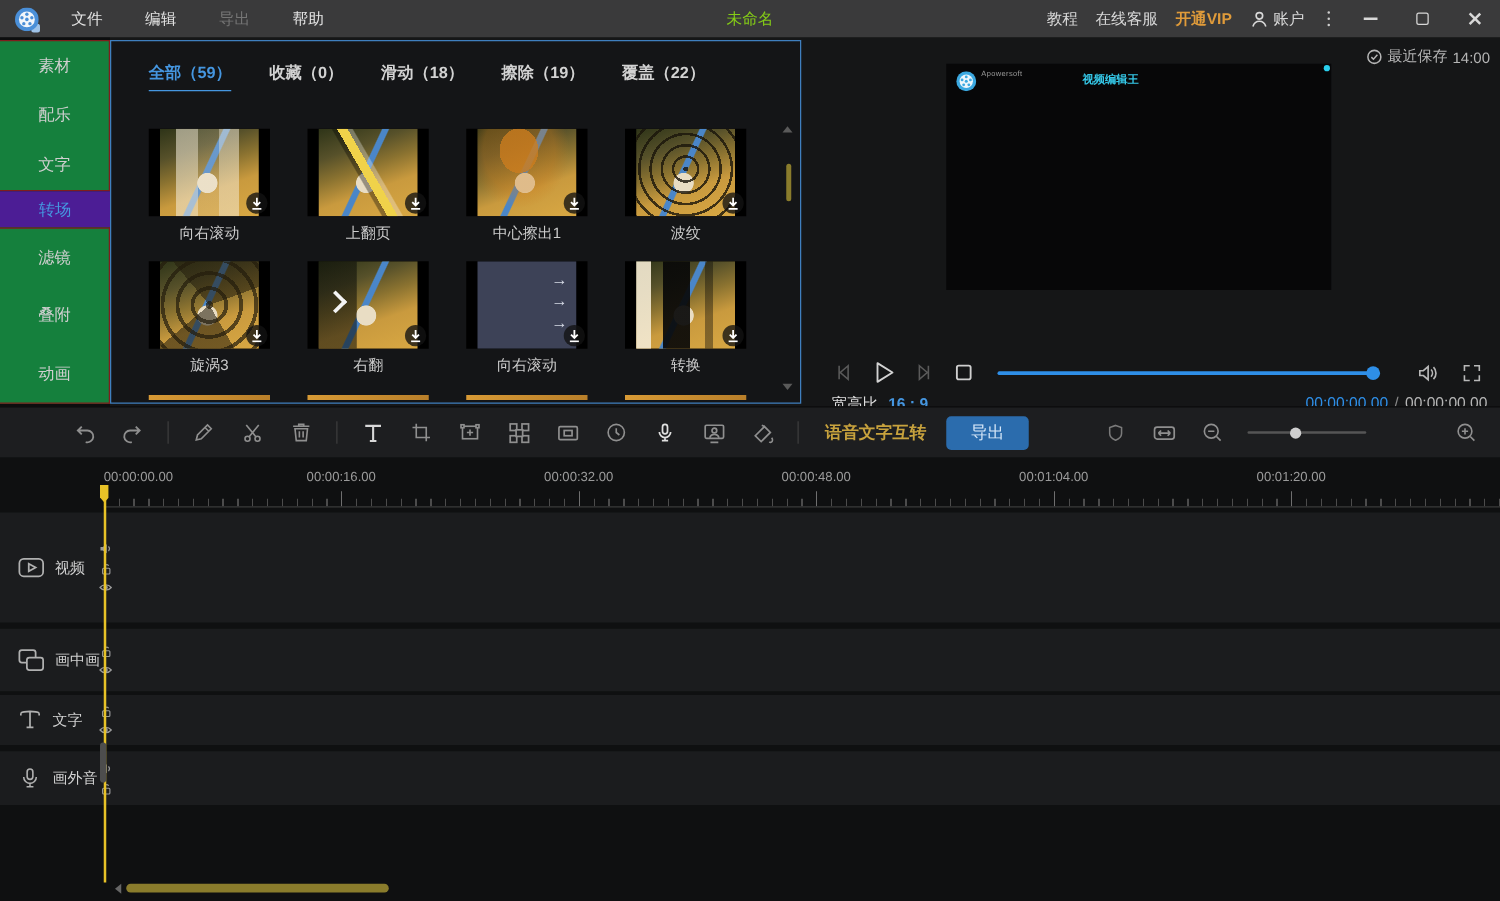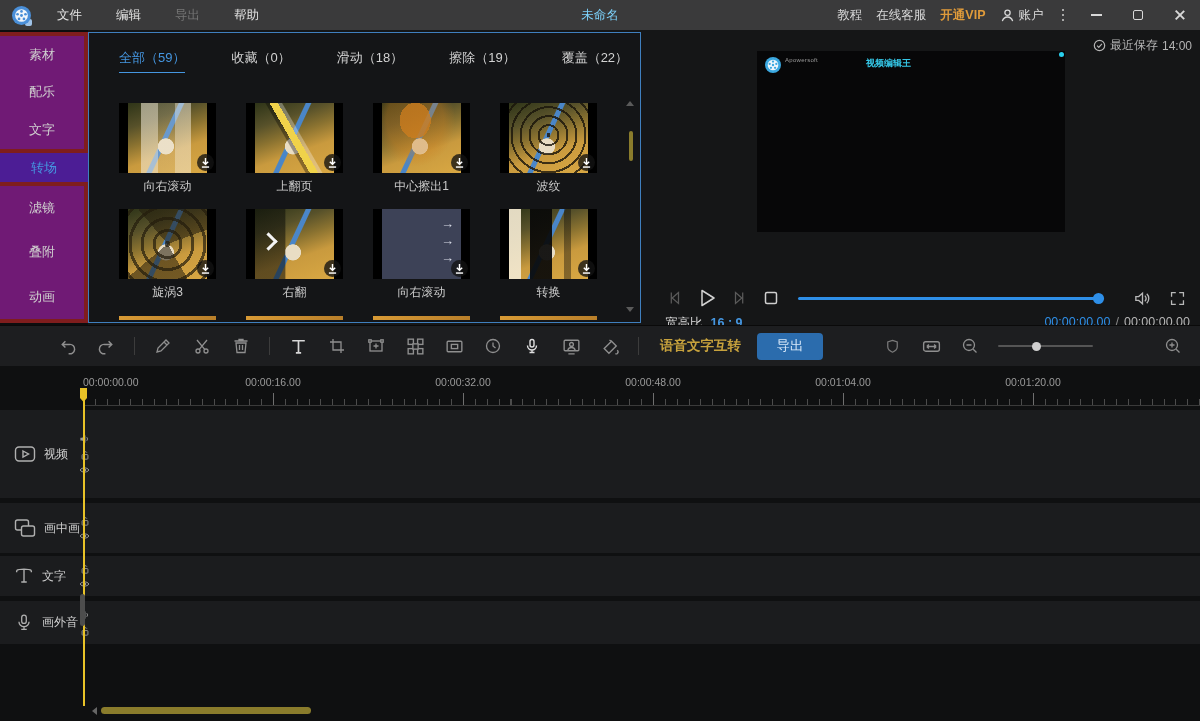--- a/index.html
+++ b/index.html
@@ -8,49 +8,49 @@
   .app { position:relative; width:1200px; height:721px; background:#121314; overflow:hidden; }
 
   
   .titlebar { position:absolute; left:0; top:0; width:1200px; height:30px; background:#3a3a3b;
     display:flex; align-items:center; color:#e3e3e3; font-size:12.5px; }
   .logo { width:19px; height:19px; margin-left:12px; position:relative; flex:0 0 auto; }
   .logo .notch { position:absolute; right:-1px; bottom:-1px; width:7px; height:7px; background:#9fc3e8; border-radius:2px; }
   .logo svg { position:relative; }
   .menu { margin-left:18px; padding:0 8px; cursor:default; }
   .menu.disabled { color:#757575; }
-  .tb-title { position:absolute; left:50%; transform:translateX(-50%); color:#7dd3fc; }
+  .tb-title { position:absolute; left:50%; transform:translateX(-50%); color:#84cc16; }
   .tb-right { position:absolute; right:6px; top:0; height:30px; display:flex; align-items:center; gap:14px; }
   .tb-link { color:#d8d8d8; }
   .tb-vip { color:#e09b3a; font-weight:bold; }
   .account { display:flex; align-items:center; gap:4px; }
   .dots { display:flex; flex-direction:column; gap:2.5px; padding:0 4px; }
   .dots i { width:2.5px; height:2.5px; border-radius:50%; background:#cfcfcf; }
   .win-btn { width:28px; height:30px; display:flex; align-items:center; justify-content:center; }
   .ic-min { width:11px; height:2px; background:#d8d8d8; }
   .ic-max { width:10px; height:10px; border:1.4px solid #d8d8d8; border-radius:2px; }
   .ic-close { position:relative; width:12px; height:12px; }
   .ic-close::before,.ic-close::after { content:""; position:absolute; left:5px; top:0; width:1.6px; height:12px; background:#d8d8d8; }
   .ic-close::before { transform:rotate(45deg); } .ic-close::after { transform:rotate(-45deg); }
 
   
   .upper { position:absolute; left:0; top:30px; width:1200px; height:295px; background:#151617; }
 
   
   .sidebar { position:absolute; left:0; top:0; width:88px; height:295px; background:#0c0d0e; }
-  .side-group { position:absolute; left:0; width:88px; border:4px solid #7f1d1d; background:#701a75; display:flex; flex-direction:column; justify-content:space-around; }
+  .side-group { position:absolute; left:0; width:88px; border:1px solid #7f1d1d; background:#15803d; display:flex; flex-direction:column; justify-content:space-around; }
   .side-g1 { top:2px; height:121px; border-left:none; }
   .side-g2 { top:152px; height:141px; border-left:none; }
   .side-item { color:#cfcfcf; font-size:13px; text-align:center; padding:6px 0; cursor:pointer; }
   .side-sel { position:absolute; left:0; top:123px; width:88px; height:29px; line-height:29px; text-align:center;
     color:#4596e0; font-size:13px; background:#4c1d95; cursor:pointer; }
 
   
   .panel { position:absolute; left:88px; top:2px; width:553px; height:291px; background:#141517; border:1px solid #3f7fbe; }
-  .tabs { position:absolute; left:30px; top:16px; display:flex; gap:46px; font-size:13px; color:#d2d2d2; }
+  .tabs { position:absolute; left:30px; top:16px; display:flex; gap:30px; font-size:13px; color:#d2d2d2;font-weight:bold; }
   .tab { padding-bottom:5px; cursor:pointer; white-space:nowrap; }
   .tab.selected { color:#4596e0; border-bottom:1px solid #4596e0; }
   .grid-row { position:absolute; left:30px; display:flex; gap:30px; }
   .cell { width:97px; display:flex; flex-direction:column; align-items:center; cursor:pointer; }
   .thumb { position:relative; width:97px; height:70px; background:#000; overflow:hidden; }
   .img { position:absolute; left:9px; right:9px; top:0; bottom:0;
     background:
       radial-gradient(circle at 48% 62%, #e9ddc4 0 13%, rgba(233,221,196,0) 14%),
       linear-gradient(115deg, rgba(58,120,200,0) 45%, #4a86c8 46% 50%, rgba(58,120,200,0) 51%),
       linear-gradient(160deg, #2e3418 0%, #57512a 26%, #8a7230 45%, #c99a3e 66%, #d9a843 100%); }

